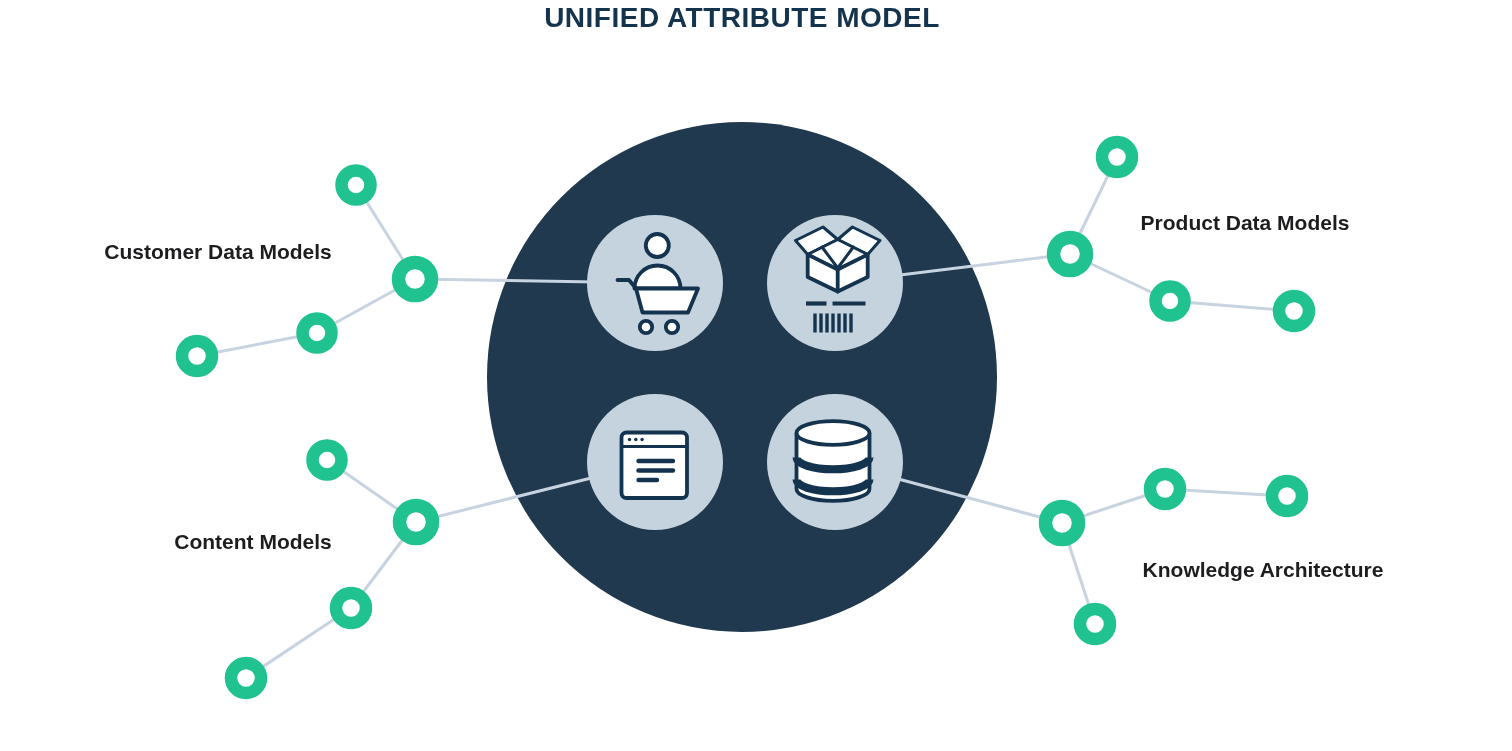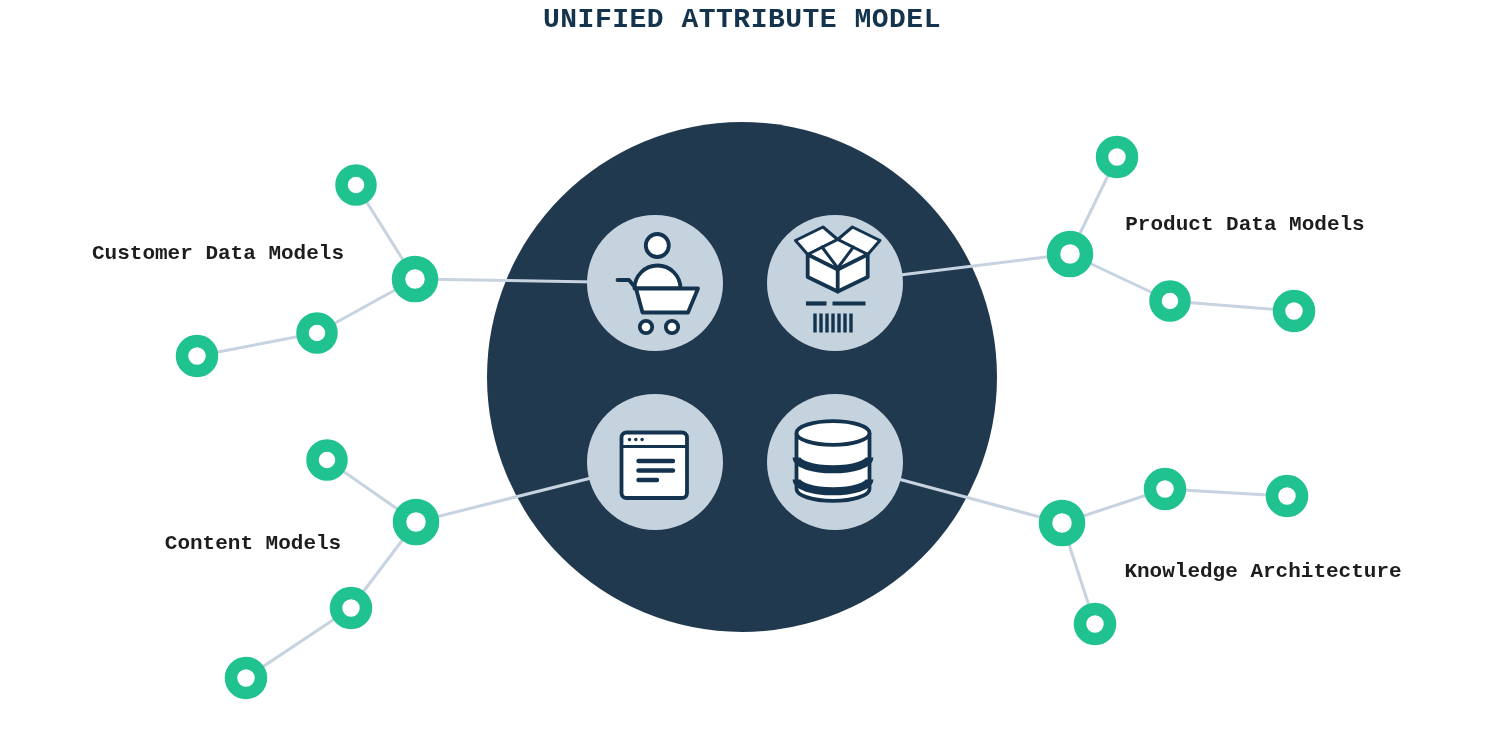--- a/index.html
+++ b/index.html
@@ -7,21 +7,21 @@
     --navy-circle:#21394e;
     --icon-circle:#c5d3de;
     --icon-stroke:#14334e;
     --node-green:#20c38f;
     --connector:#c7d3e0;
     --title-text:#14334d;
     --label-text:#1d1d1f;
   }
   html,body{margin:0;padding:0;background:var(--background);}
   .stage{position:relative;width:1467px;height:751px;background:var(--background);overflow:hidden;
-         font-family:Liberation Mono, monospace;border-radius:11px;}
+         font-family:Liberation Sans, sans-serif;border-radius:11px;}
   svg{display:block;}
   .connector{stroke:var(--connector);stroke-width:3;fill:none;}
   .big-circle{fill:var(--navy-circle);}
   .seg{fill:var(--icon-circle);}
   .node{fill:#ffffff;stroke:var(--node-green);}
   .node.leaf{stroke-width:12.5;}
   .node.hub{stroke-width:13.5;}
   .ic{stroke:var(--icon-stroke);fill:none;stroke-width:3.8;stroke-linejoin:round;stroke-linecap:round;}
   .ic-fill{fill:#ffffff;stroke:var(--icon-stroke);stroke-width:3.8;stroke-linejoin:round;}
   .ic-solid{fill:var(--icon-stroke);stroke:none;}

